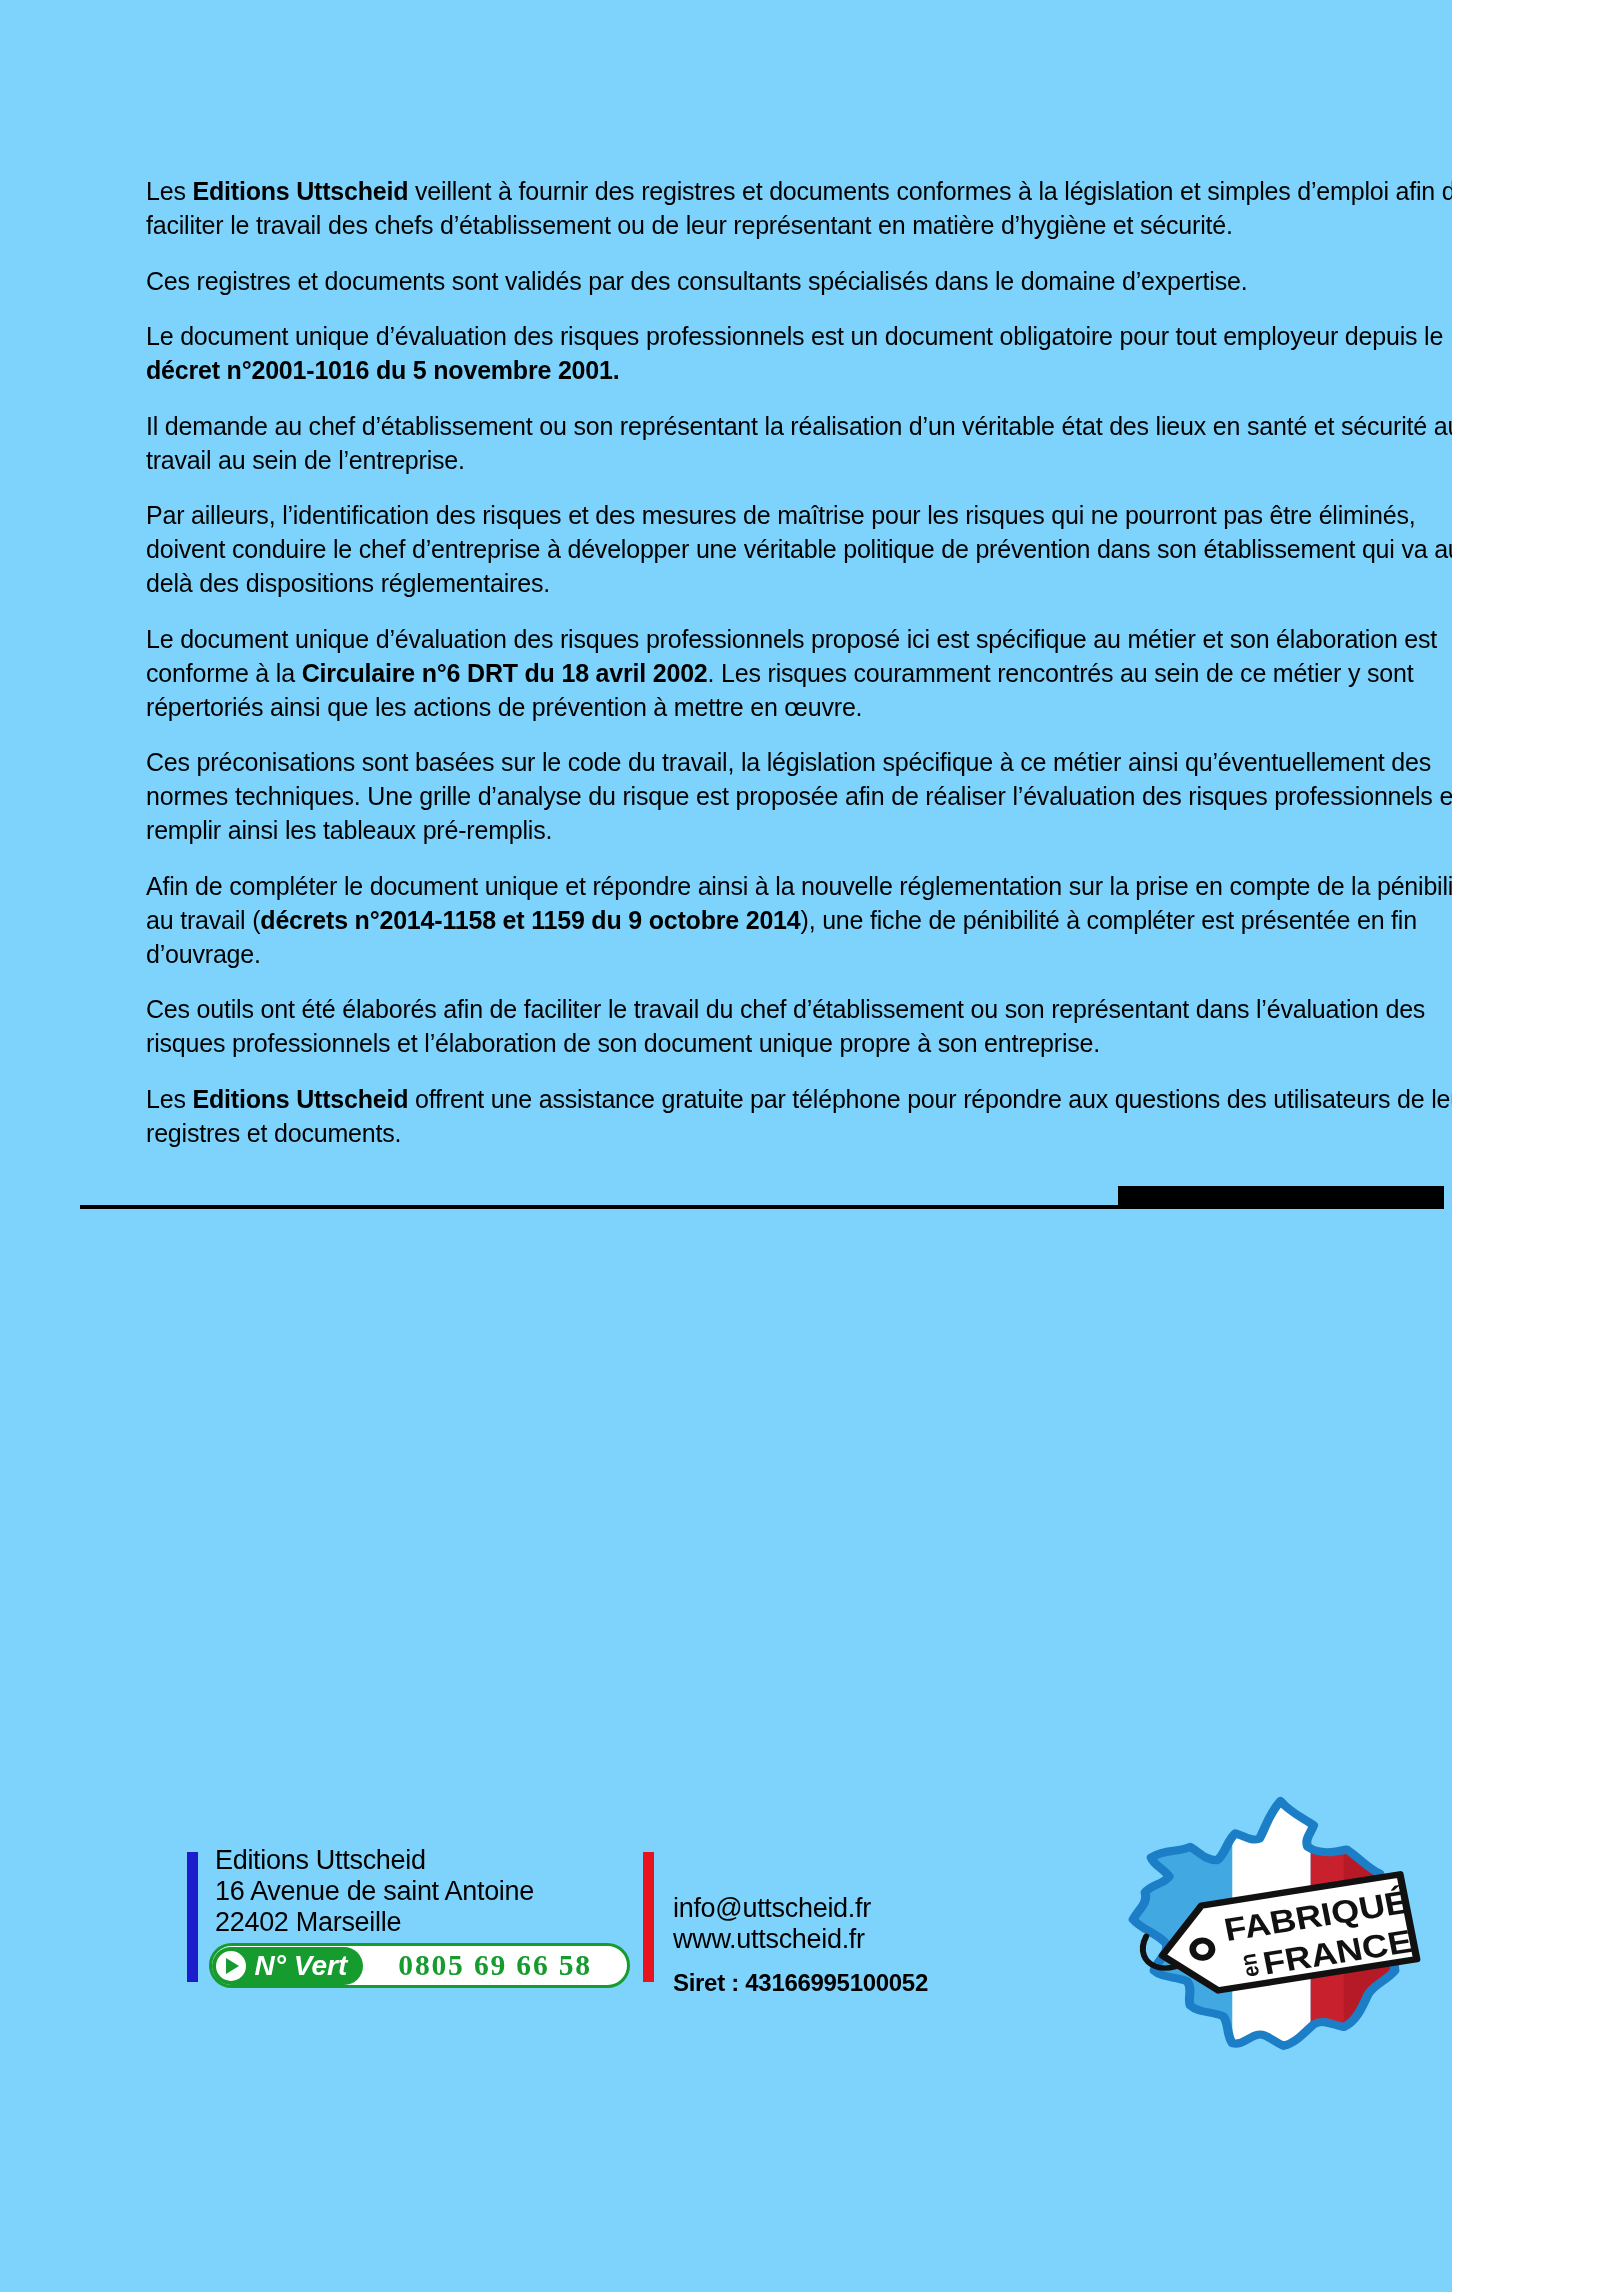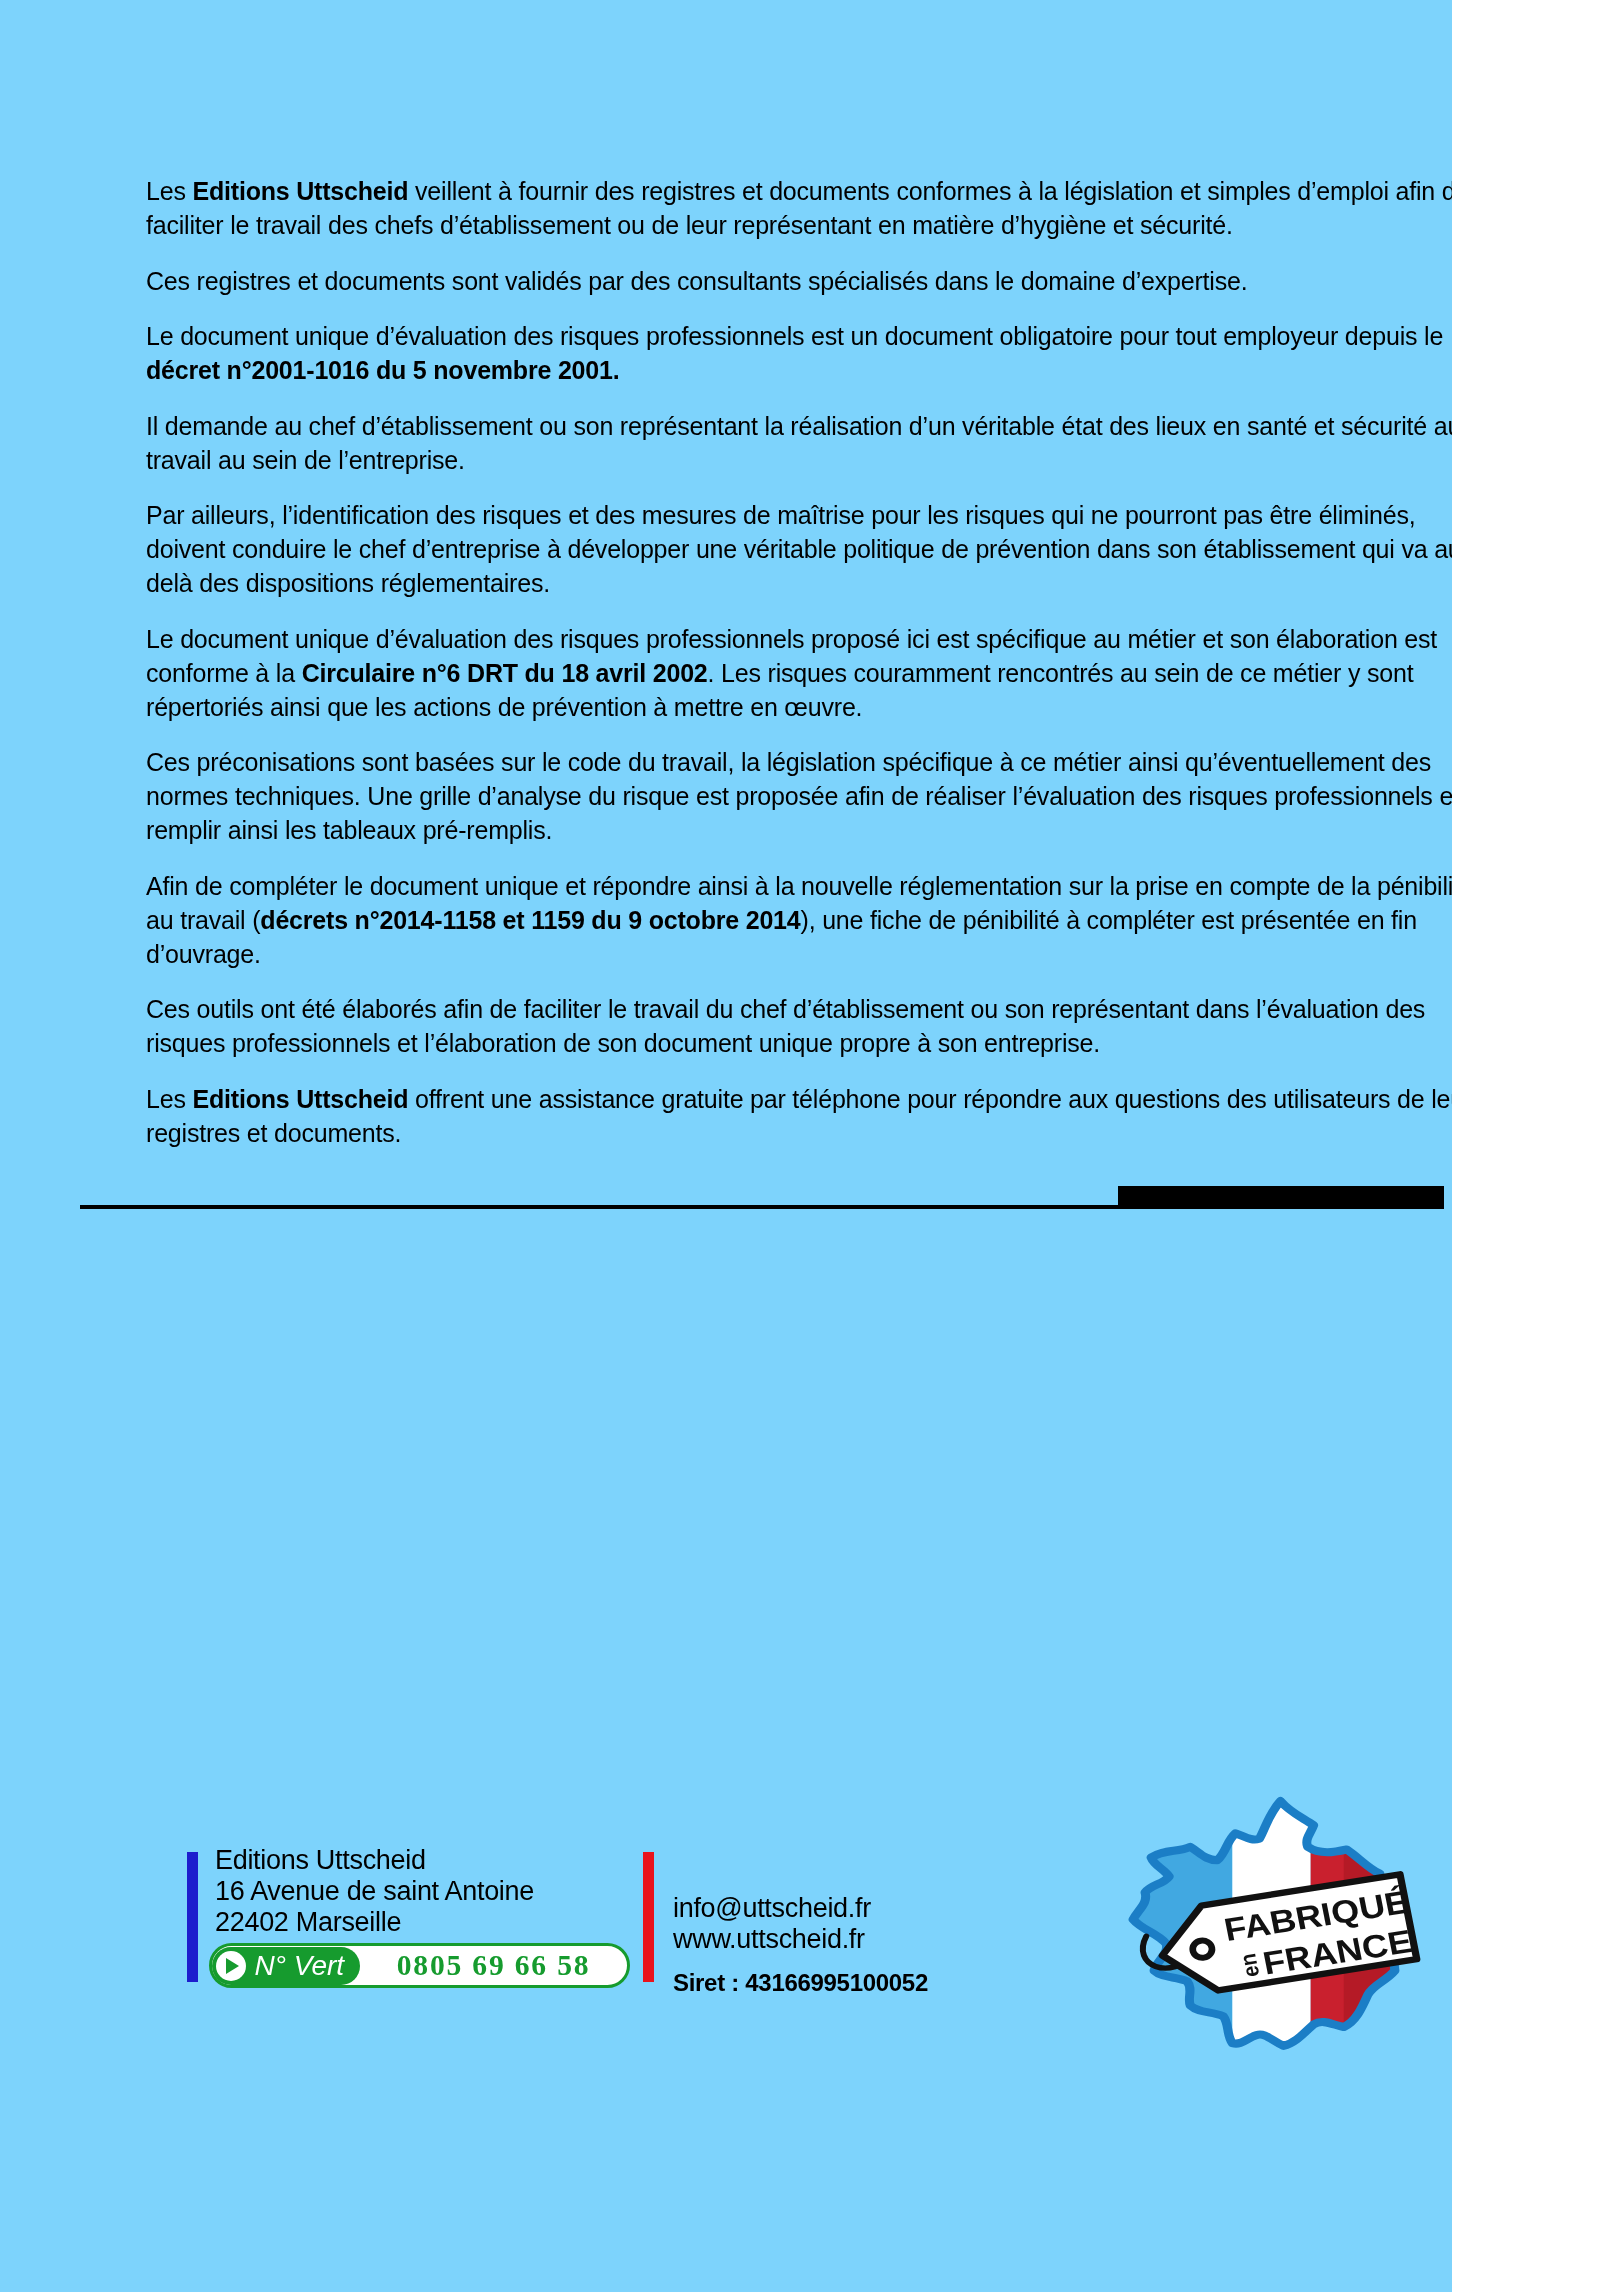--- a/index.html
+++ b/index.html
@@ -26,21 +26,21 @@
   .siret{position:absolute;left:673px;top:1969px;font-size:24px;letter-spacing:-0.3px;font-weight:bold;}
   
   .nvert{
     position:absolute;left:209px;top:1943px;width:421px;height:45px;
     box-sizing:border-box;border:3.6px solid #169b2e;border-radius:24px;background:#fff;
     display:flex;align-items:center;
   }
   .nv-left{
     height:38px;box-sizing:border-box;background:#169b2e;border-radius:19px;
     display:flex;align-items:center;padding:0 16px 0 3.6px;gap:9px;
-    color:#fff;font-weight:normal;font-style:italic;font-size:28px;white-space:nowrap;
+    color:#fff;font-weight:bold;font-style:italic;font-size:28px;white-space:nowrap;
   }
   .nv-circle{
     width:30px;height:30px;border-radius:50%;background:#fff;flex:0 0 auto;
     display:flex;align-items:center;justify-content:center;
   }
   .nv-tri{
     width:0;height:0;margin-left:4.5px;
     border-left:13.4px solid #169b2e;border-top:8px solid transparent;border-bottom:8px solid transparent;
   }
   .nv-number{

